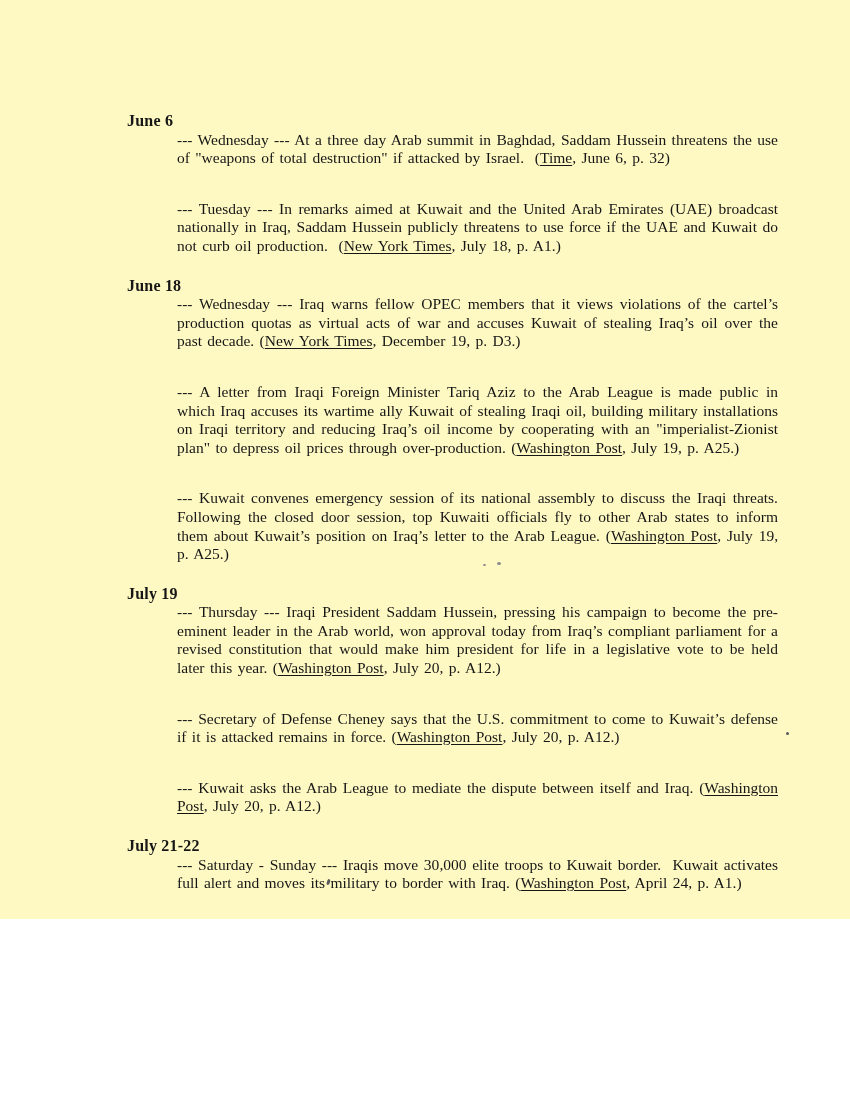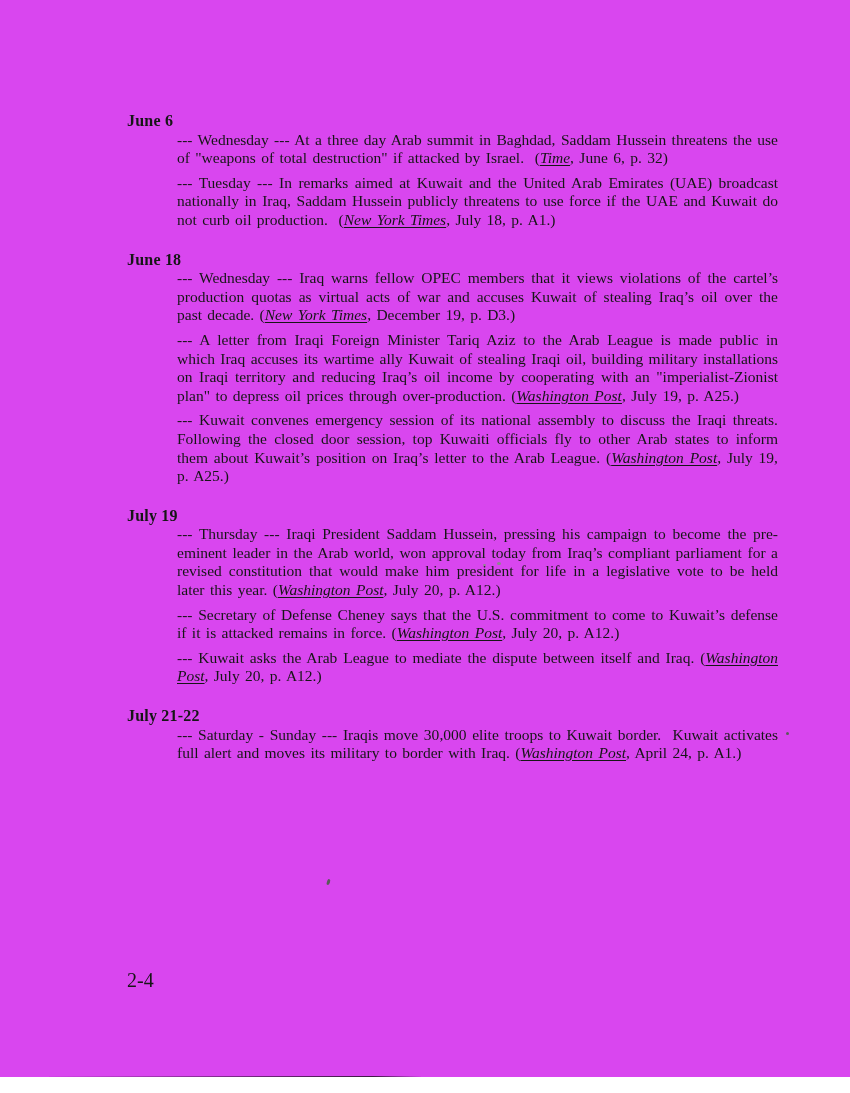--- a/index.html
+++ b/index.html
@@ -1,20 +1,20 @@
 <!DOCTYPE html>
 <html><head>
 <meta charset="utf-8">
 <style>
   html, body { margin: 0; padding: 0; background: #ffffff; }
   .page {
     position: relative;
     width: 850px;
-    height: 1077px;
-    background: #d946ef;
+    height: 919px;
+    background: #fef9c3;
     overflow: hidden;
     font-family: "Liberation Serif", "DejaVu Serif", serif;
     color: #161616;
   }
   .content {
     position: absolute;
     left: 127px;
     top: 112px;
     width: 651px;
   }
@@ -27,22 +27,22 @@
   }
   h2.section-heading:first-child { margin-top: 0; }
   p.entry {
     font-size: 15.5px;
     line-height: 18.6px;
     margin: 0;
     padding-left: 50px;
     text-align: justify;
     word-spacing: 1.5px;
   }
-  p.entry + p.entry { margin-top: 6px; }
-  .cite { text-decoration: underline; text-underline-offset: 2px; font-style: italic; }
+  p.entry + p.entry { margin-top: 32px; }
+  .cite { text-decoration: underline; text-underline-offset: 2px; }
   .page-number {
     position: absolute;
     left: 127px;
     top: 971px;
     width: 651px;
     font-size: 20px;
     line-height: 18.6px;
   }
   .scan-streak {
     position: absolute;

